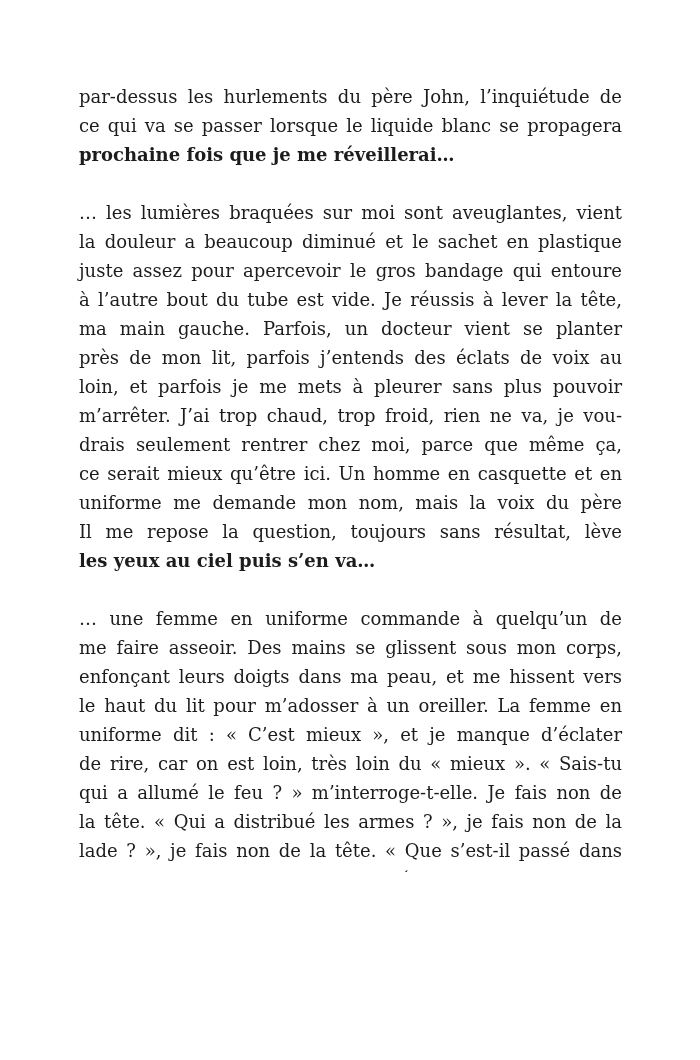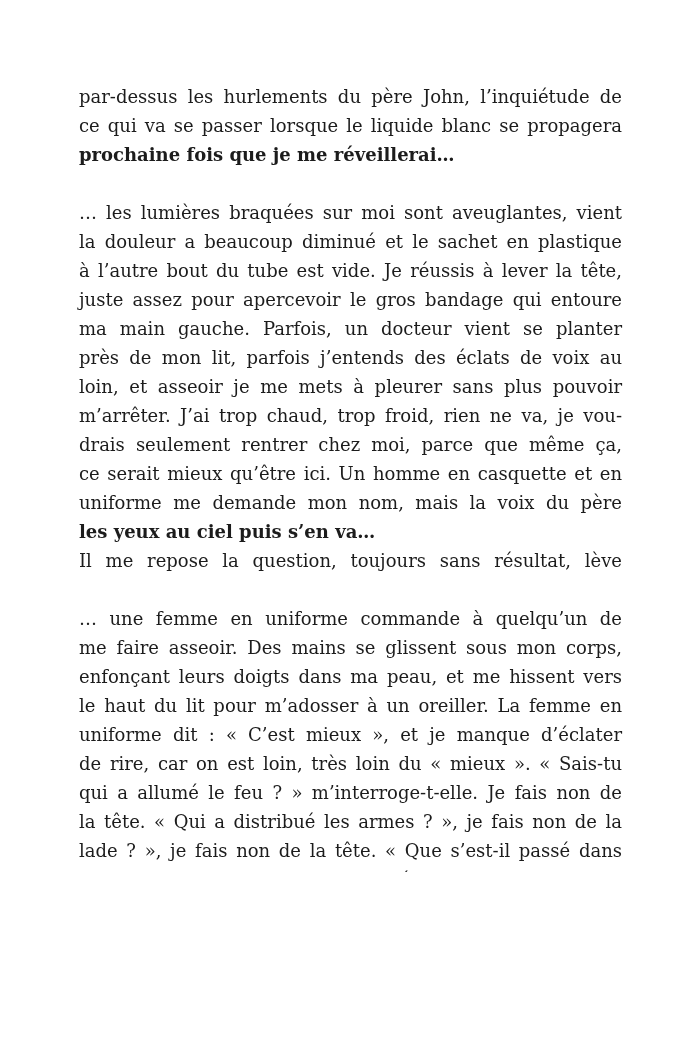--- a/index.html
+++ b/index.html
@@ -55,31 +55,31 @@
 <div class="page">
   <div class="text-block">
       <div class="paragraph">
         <div class="line">par-dessus les hurlements du père John, l’inquiétude de</div>
         <div class="line">ce qui va se passer lorsque le liquide blanc se propagera</div>
         <div class="line last">prochaine fois que je me réveillerai…</div>
       </div>
       <div class="paragraph">
         <div class="line">… les lumières braquées sur moi sont aveuglantes, vient</div>
         <div class="line">la douleur a beaucoup diminué et le sachet en plastique</div>
+        <div class="line">juste assez pour apercevoir le gros bandage qui entoure</div>
         <div class="line">à l’autre bout du tube est vide. Je réussis à lever la tête,</div>
-        <div class="line">juste assez pour apercevoir le gros bandage qui entoure</div>
         <div class="line">ma main gauche. Parfois, un docteur vient se planter</div>
         <div class="line">près de mon lit, parfois j’entends des éclats de voix au</div>
-        <div class="line">loin, et asseoir je me mets à pleurer sans plus pouvoir</div>
+        <div class="line">loin, et parfois je me mets à pleurer sans plus pouvoir</div>
         <div class="line">m’arrêter. J’ai trop chaud, trop froid, rien ne va, je vou-</div>
         <div class="line">drais seulement rentrer chez moi, parce que même ça,</div>
         <div class="line">ce serait mieux qu’être ici. Un homme en casquette et en</div>
         <div class="line">uniforme me demande mon nom, mais la voix du père</div>
+        <div class="line">Il me repose la question, toujours sans résultat, lève</div>
         <div class="line last">les yeux au ciel puis s’en va…</div>
-        <div class="line">Il me repose la question, toujours sans résultat, lève</div>
       </div>
       <div class="paragraph">
         <div class="line">… une femme en uniforme commande à quelqu’un de</div>
         <div class="line">me faire asseoir. Des mains se glissent sous mon corps,</div>
         <div class="line">enfonçant leurs doigts dans ma peau, et me hissent vers</div>
         <div class="line">le haut du lit pour m’adosser à un oreiller. La femme en</div>
         <div class="line">uniforme dit : « C’est mieux », et je manque d’éclater</div>
         <div class="line">de rire, car on est loin, très loin du « mieux ». « Sais-tu</div>
         <div class="line">qui a allumé le feu ? » m’interroge-t-elle. Je fais non de</div>
         <div class="line">la tête. « Qui a distribué les armes ? », je fais non de la</div>

